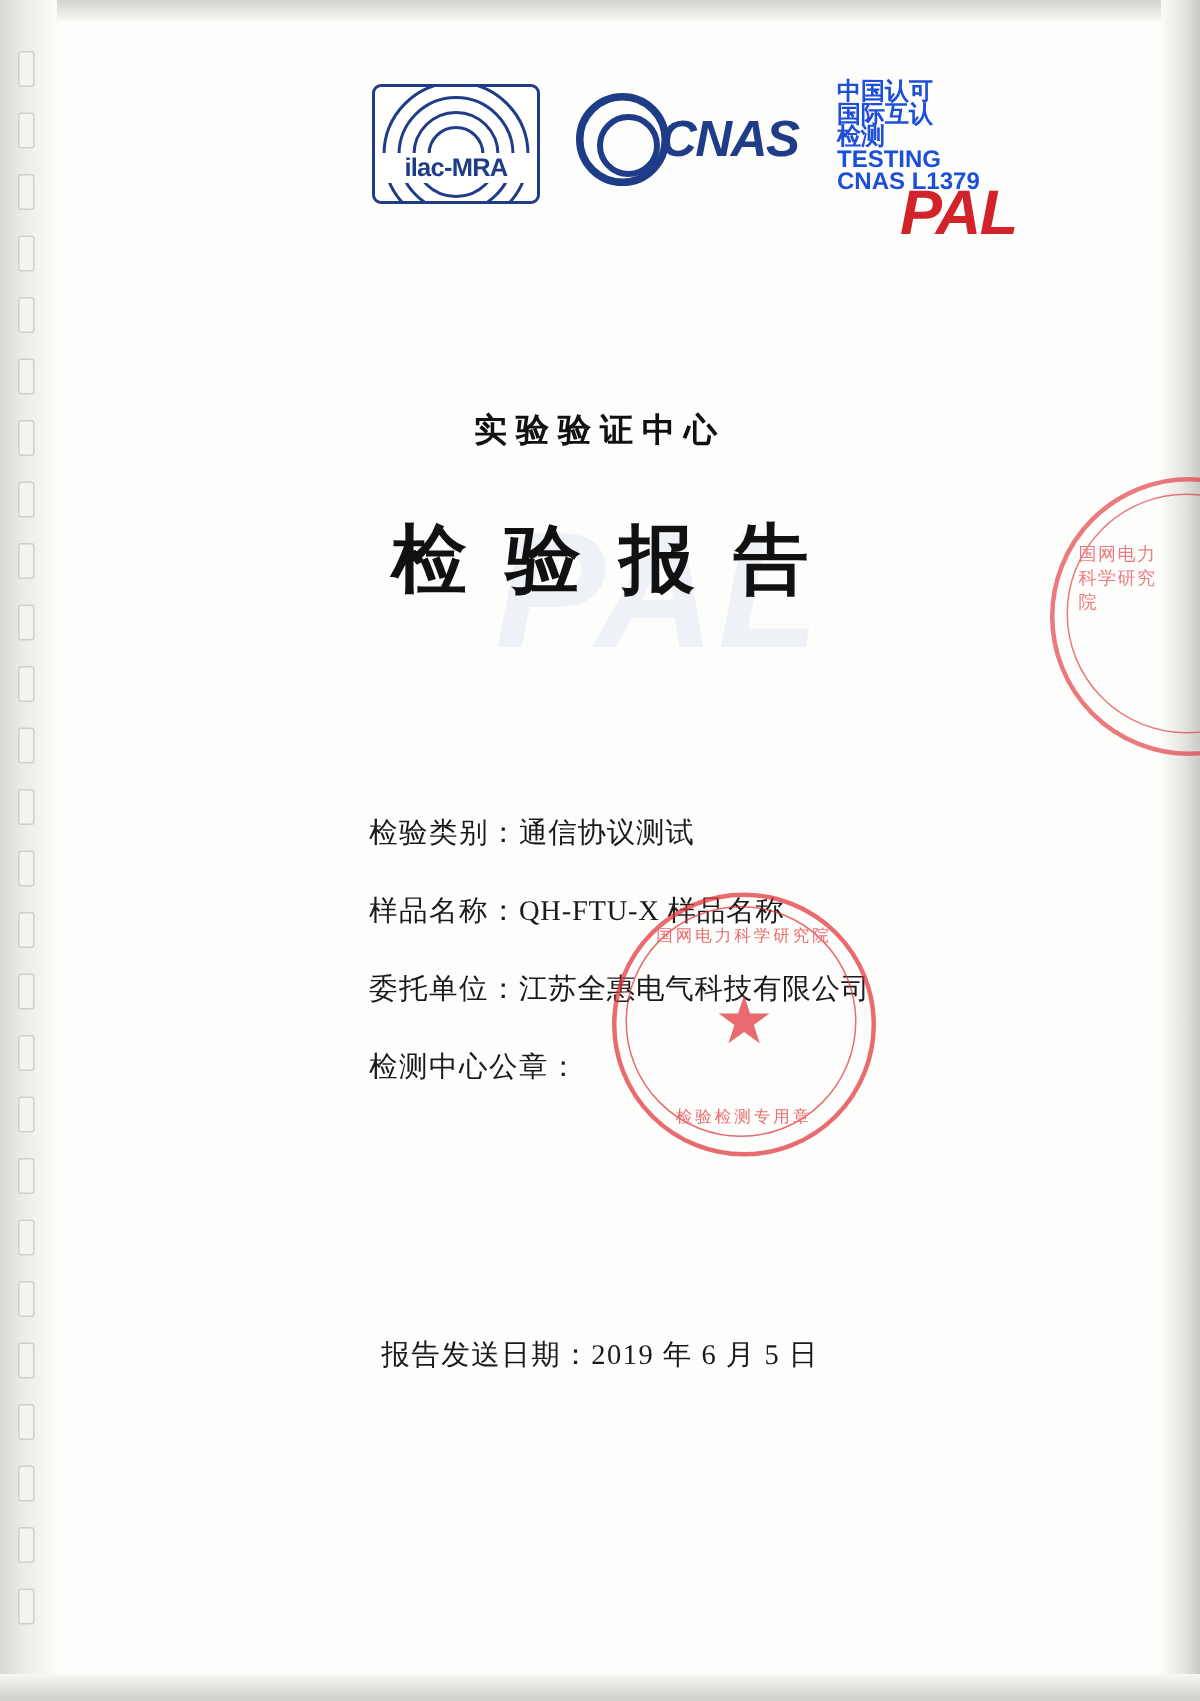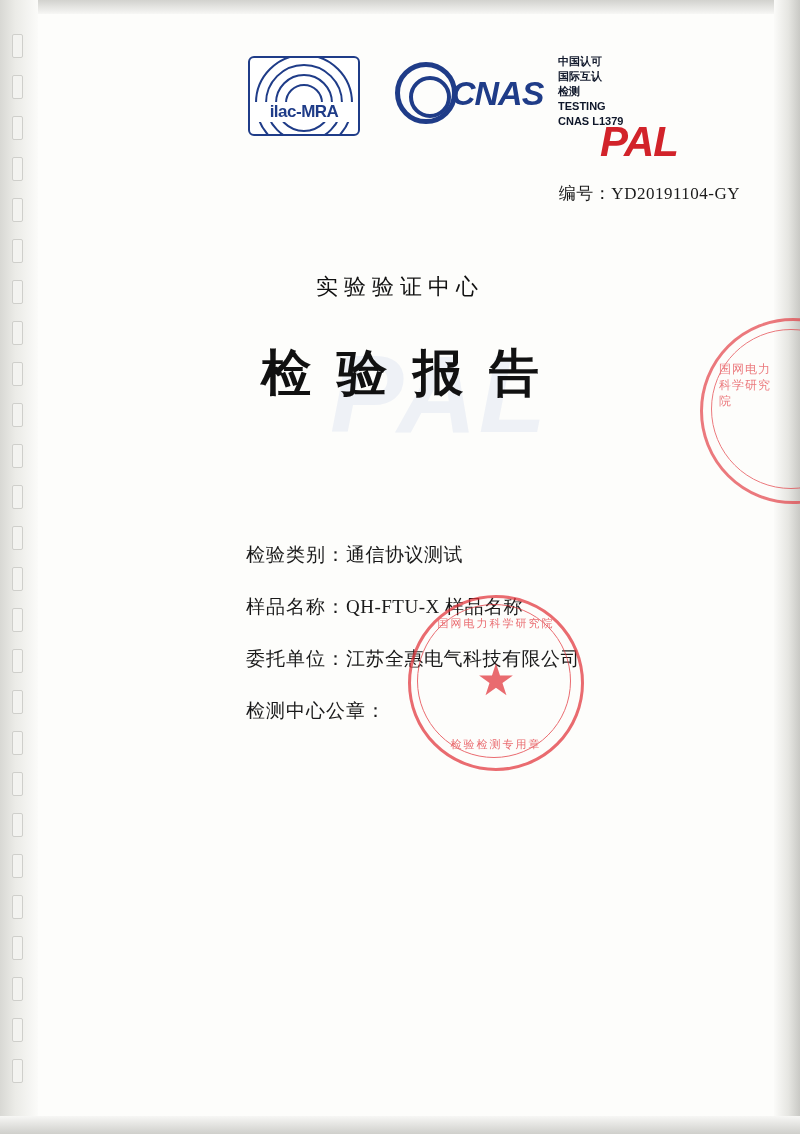--- a/index.html
+++ b/index.html
@@ -144,21 +144,21 @@
     text-align: center;
     font-family: "Liberation Sans", sans-serif;
     font-weight: bold;
     font-size: 17px;
     color: #1f3c88;
     background: #ffffff;
     letter-spacing: -0.5px;
   }
   
   .cnas {
-    left: 315px; top: 14px;
+    left: 304px; top: 14px;
     width: 170px; height: 80px;
   }
   .cnas-ring {
     position: absolute;
     left: 0; top: 2px;
     width: 62px; height: 62px;
     border: 5px solid #1f3c88;
     border-radius: 50%;
     box-sizing: border-box;
   }
@@ -178,23 +178,23 @@
     font-style: italic;
     font-size: 34px;
     color: #1f3c88;
     letter-spacing: -1px;
   }
   
   .cnas-text {
     left: 478px; top: 8px;
     width: 120px;
     font-family: "Liberation Sans", sans-serif;
-    font-size: 11px;
+    font-size: 16px;
     line-height: 15px;
-    color: #0f172a;
+    color: #1d4ed8;
     font-weight: bold;
   }
   
   .pal {
     left: 520px; top: 72px;
     font-family: "Liberation Sans", sans-serif;
     font-style: italic;
     font-weight: bold;
     font-size: 42px;
     color: #d2232a;
@@ -222,21 +222,21 @@
     font-weight: bold;
     letter-spacing: 3px;
     color: #111111;
   }
   .org2 {
     position: absolute;
     left: 0; top: 272px;
     width: 800px;
     text-align: center;
     font-size: 22px;
-    font-weight: normal;
+    font-weight: bold;
     letter-spacing: 6px;
     color: #111111;
   }
 
   
   .title {
     position: absolute;
     left: 0; top: 340px;
     width: 800px;
     text-align: center;
@@ -422,23 +422,20 @@
       <div>中国认可</div>
       <div>国际互认</div>
       <div>检测</div>
       <div>TESTING</div>
       <div>CNAS L1379</div>
     </div>
 
     <div class="logo pal">PAL</div>
   </div>
 
-  <div class="report-no">
-    <span>编号：</span><span>YD20191104-GY</span>
-  </div>
 
   <div class="org2">实验验证中心</div>
 
   <div class="watermark">PAL</div>
   <div class="title">检验报告</div>
 
   <div class="fields">
     <div class="field">
       <span class="field-label">检验类别：</span><span class="field-value">通信协议测试</span>
     </div>
@@ -458,14 +455,17 @@
     <div class="seal-arc-top">国网电力科学研究院</div>
     <div class="star">★</div>
     <div class="seal-arc-bottom">检验检测专用章</div>
   </div>
 
   <div class="seal-edge">
     <div class="inner2"></div>
     <div class="seal-edge-text">国网电力科学研究院</div>
   </div>
 
+  <div class="date-line">
+    <span>报告发送日期：</span><span>2019 年 6 月 5 日</span>
+  </div>
 
 </div>
 
 </body></html>

